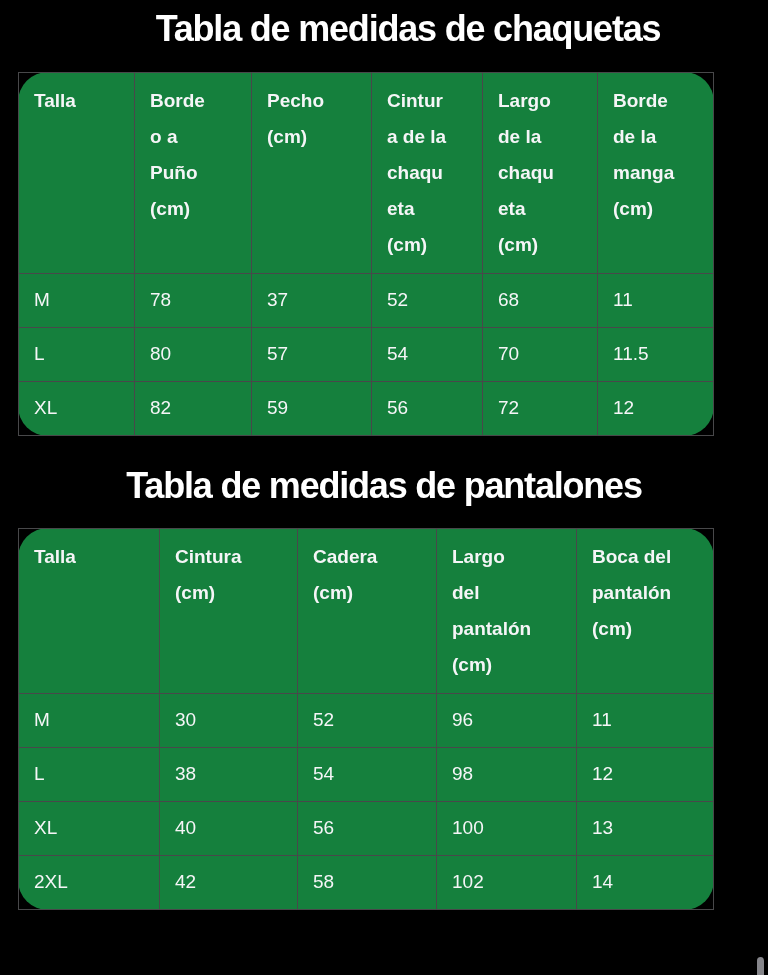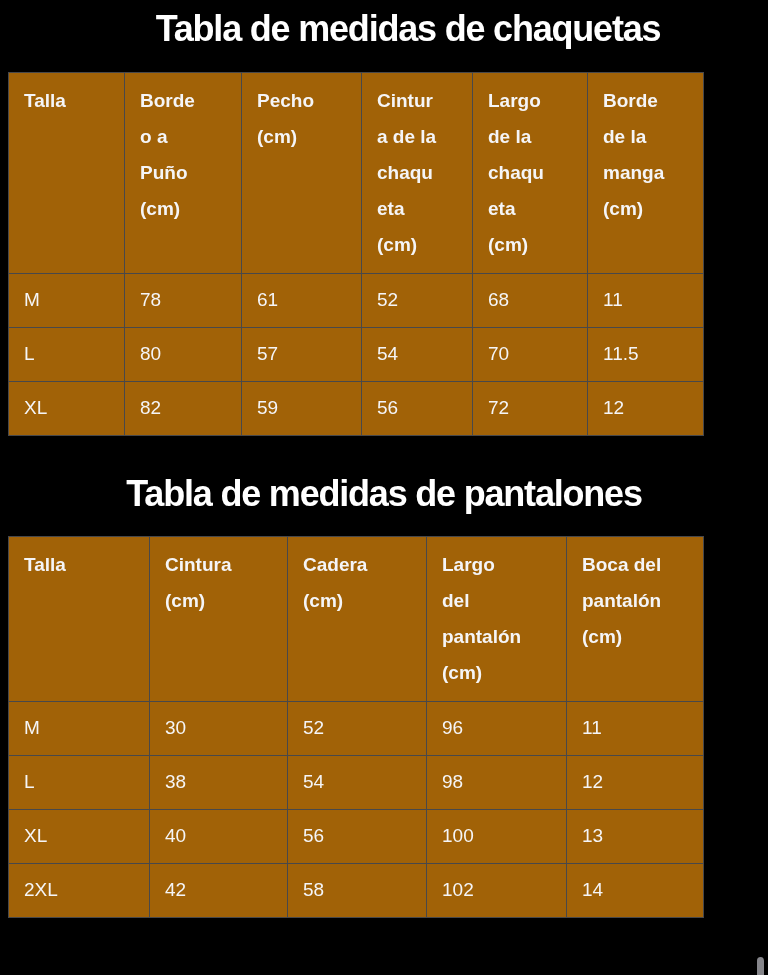--- a/index.html
+++ b/index.html
@@ -16,27 +16,28 @@
   .table-title {
     margin: 0;
     text-align: center;
     color: #ffffff;
     font-size: 36px;
     font-weight: 700;
     letter-spacing: -1.2px;
     line-height: 44px;
   }
   .title-jackets { padding-top: 7px; padding-left: 48px; }
-  .title-pants  { margin-top: 36px; }
+  .title-pants  { margin-top: 28px; }
   table.size-table {
     border-collapse: collapse;
     table-layout: fixed;
-    margin-left: 8px;
+    margin-left: 18px;
     width: 695px;
-    background: #a16207;
+    background: #15803d;
+    border-radius: 30px;
   }
   .jackets-table { margin-top: 21px; }
   .pants-table   { margin-top: 20px; }
   .size-table th, .size-table td {
     border: 1px solid #48484a;
     text-align: left;
     vertical-align: top;
     font-size: 19px;
     line-height: 36px;
     color: #f5f5f7;
@@ -100,21 +101,21 @@
         <th>Borde
 de la
 manga
 (cm)</th>
       </tr>
     </thead>
     <tbody>
       <tr>
         <td>M</td>
         <td>78</td>
-        <td>61</td>
+        <td>37</td>
         <td>52</td>
         <td>68</td>
         <td>11</td>
       </tr>
       <tr>
         <td>L</td>
         <td>80</td>
         <td>57</td>
         <td>54</td>
         <td>70</td>

